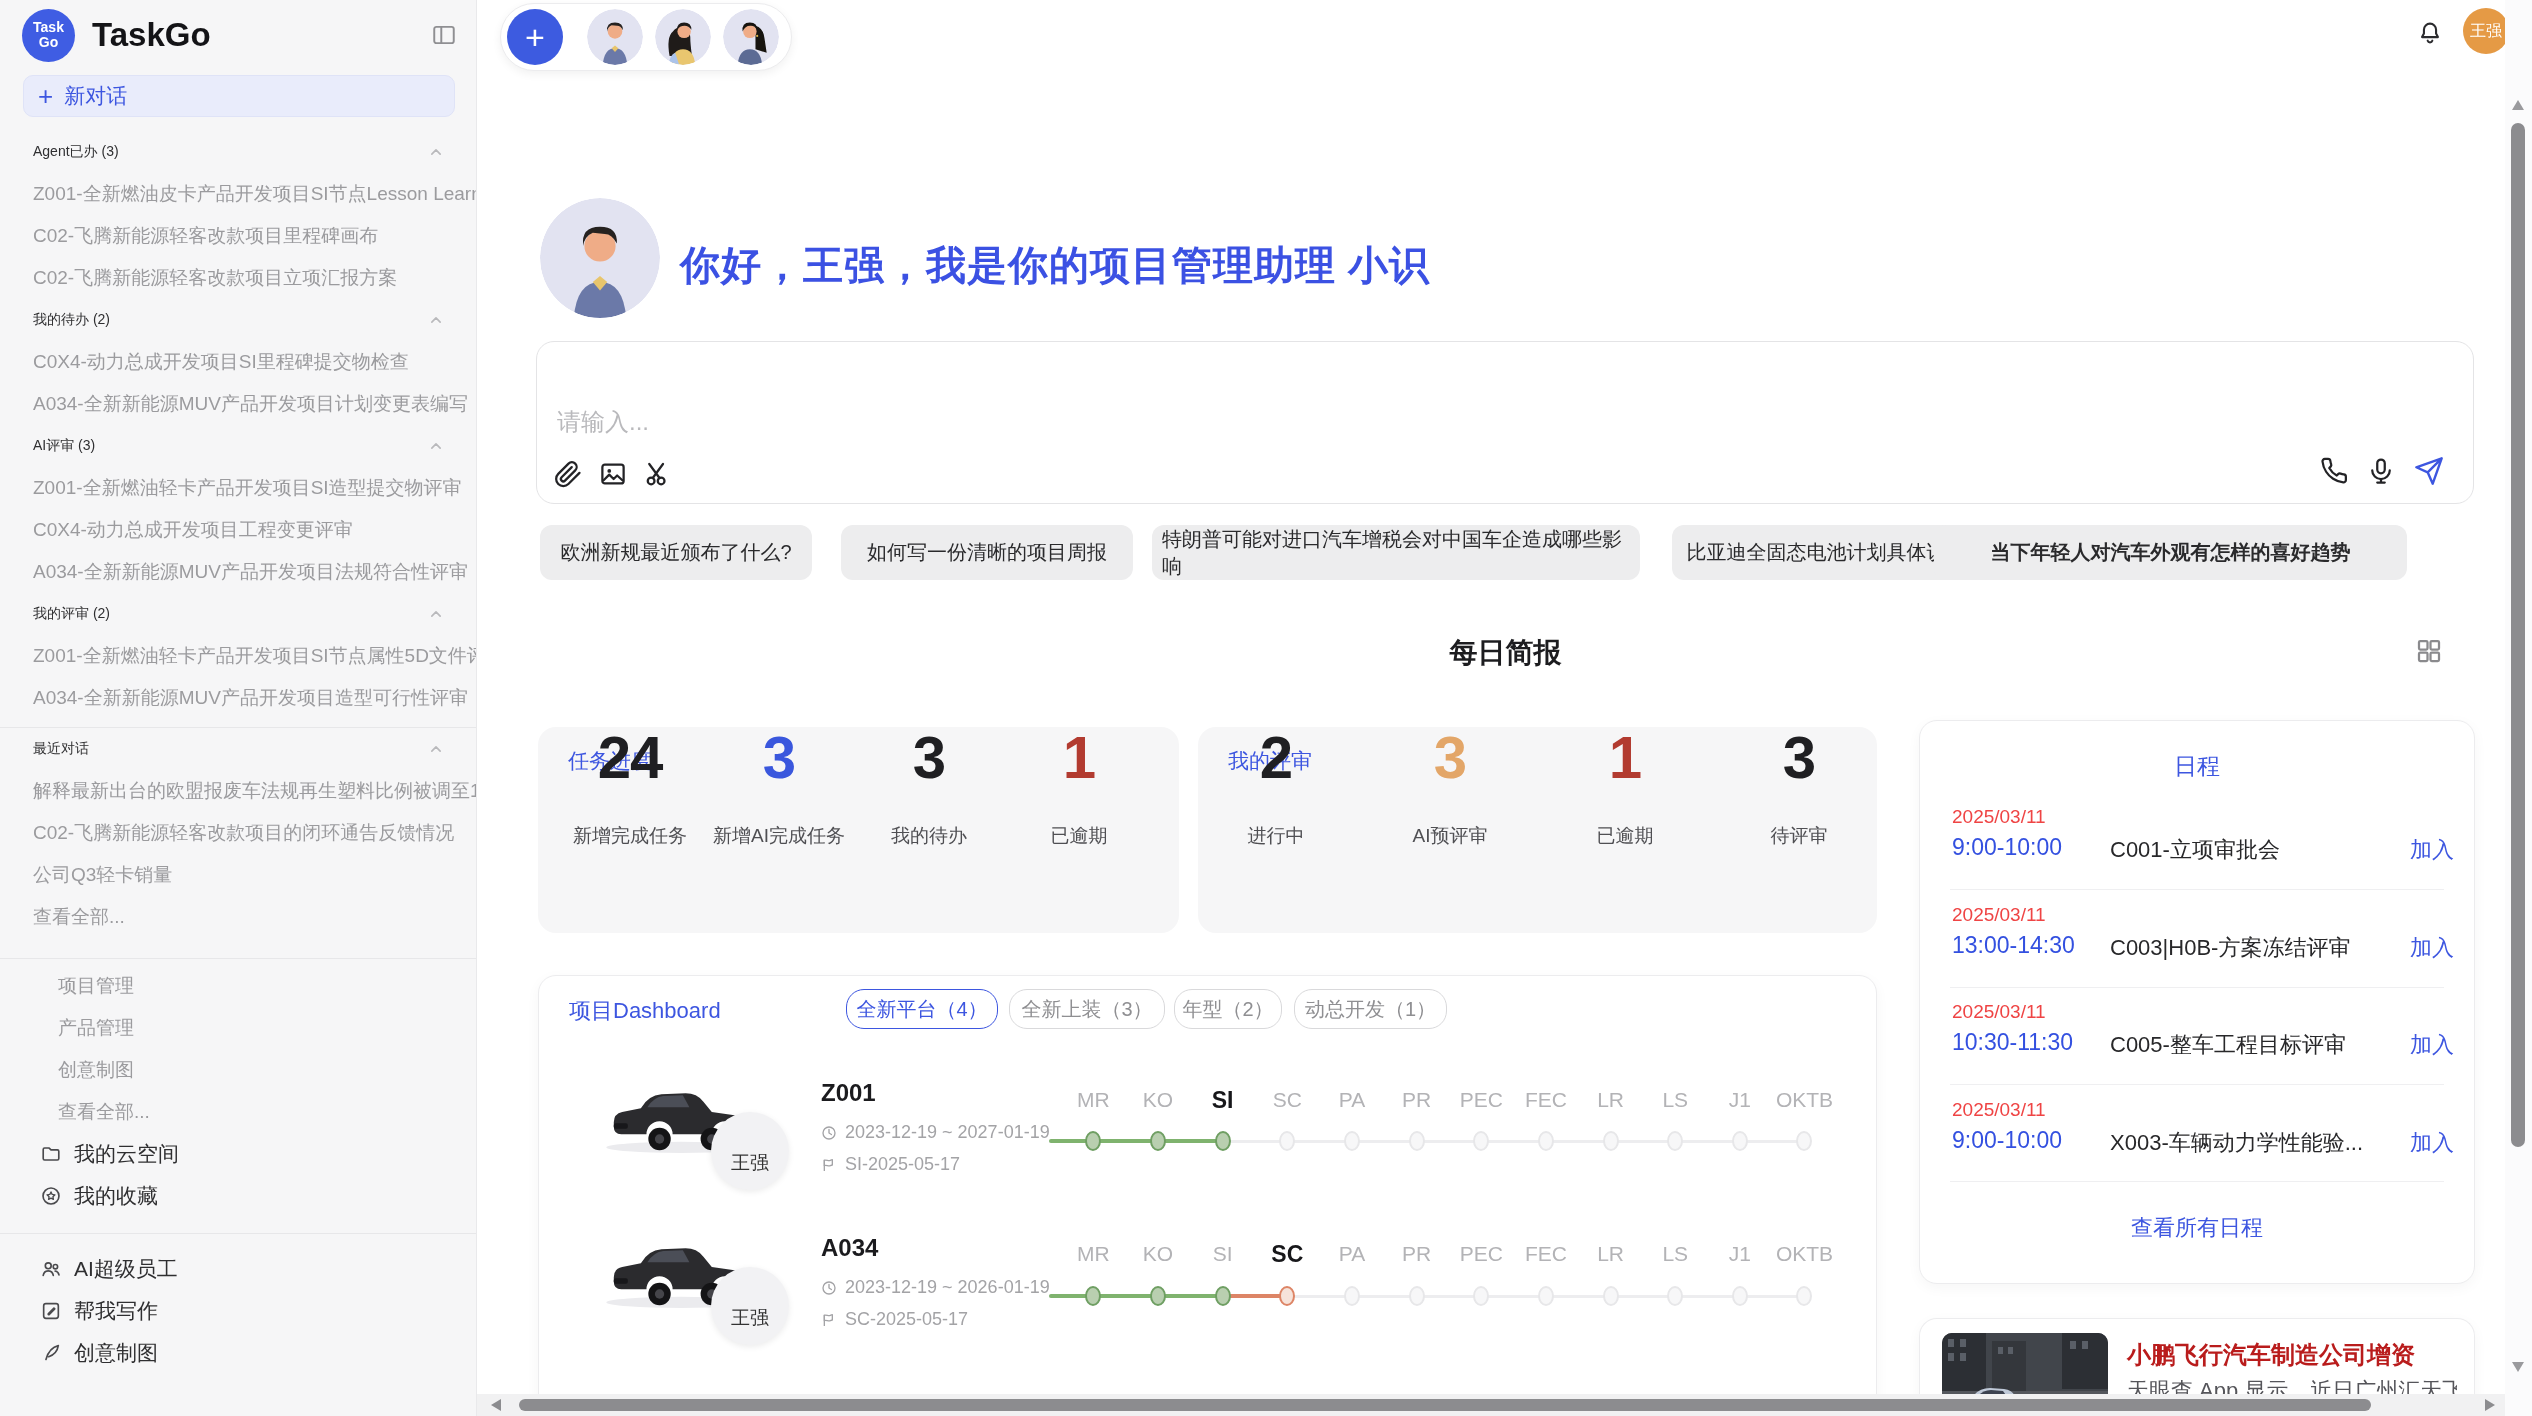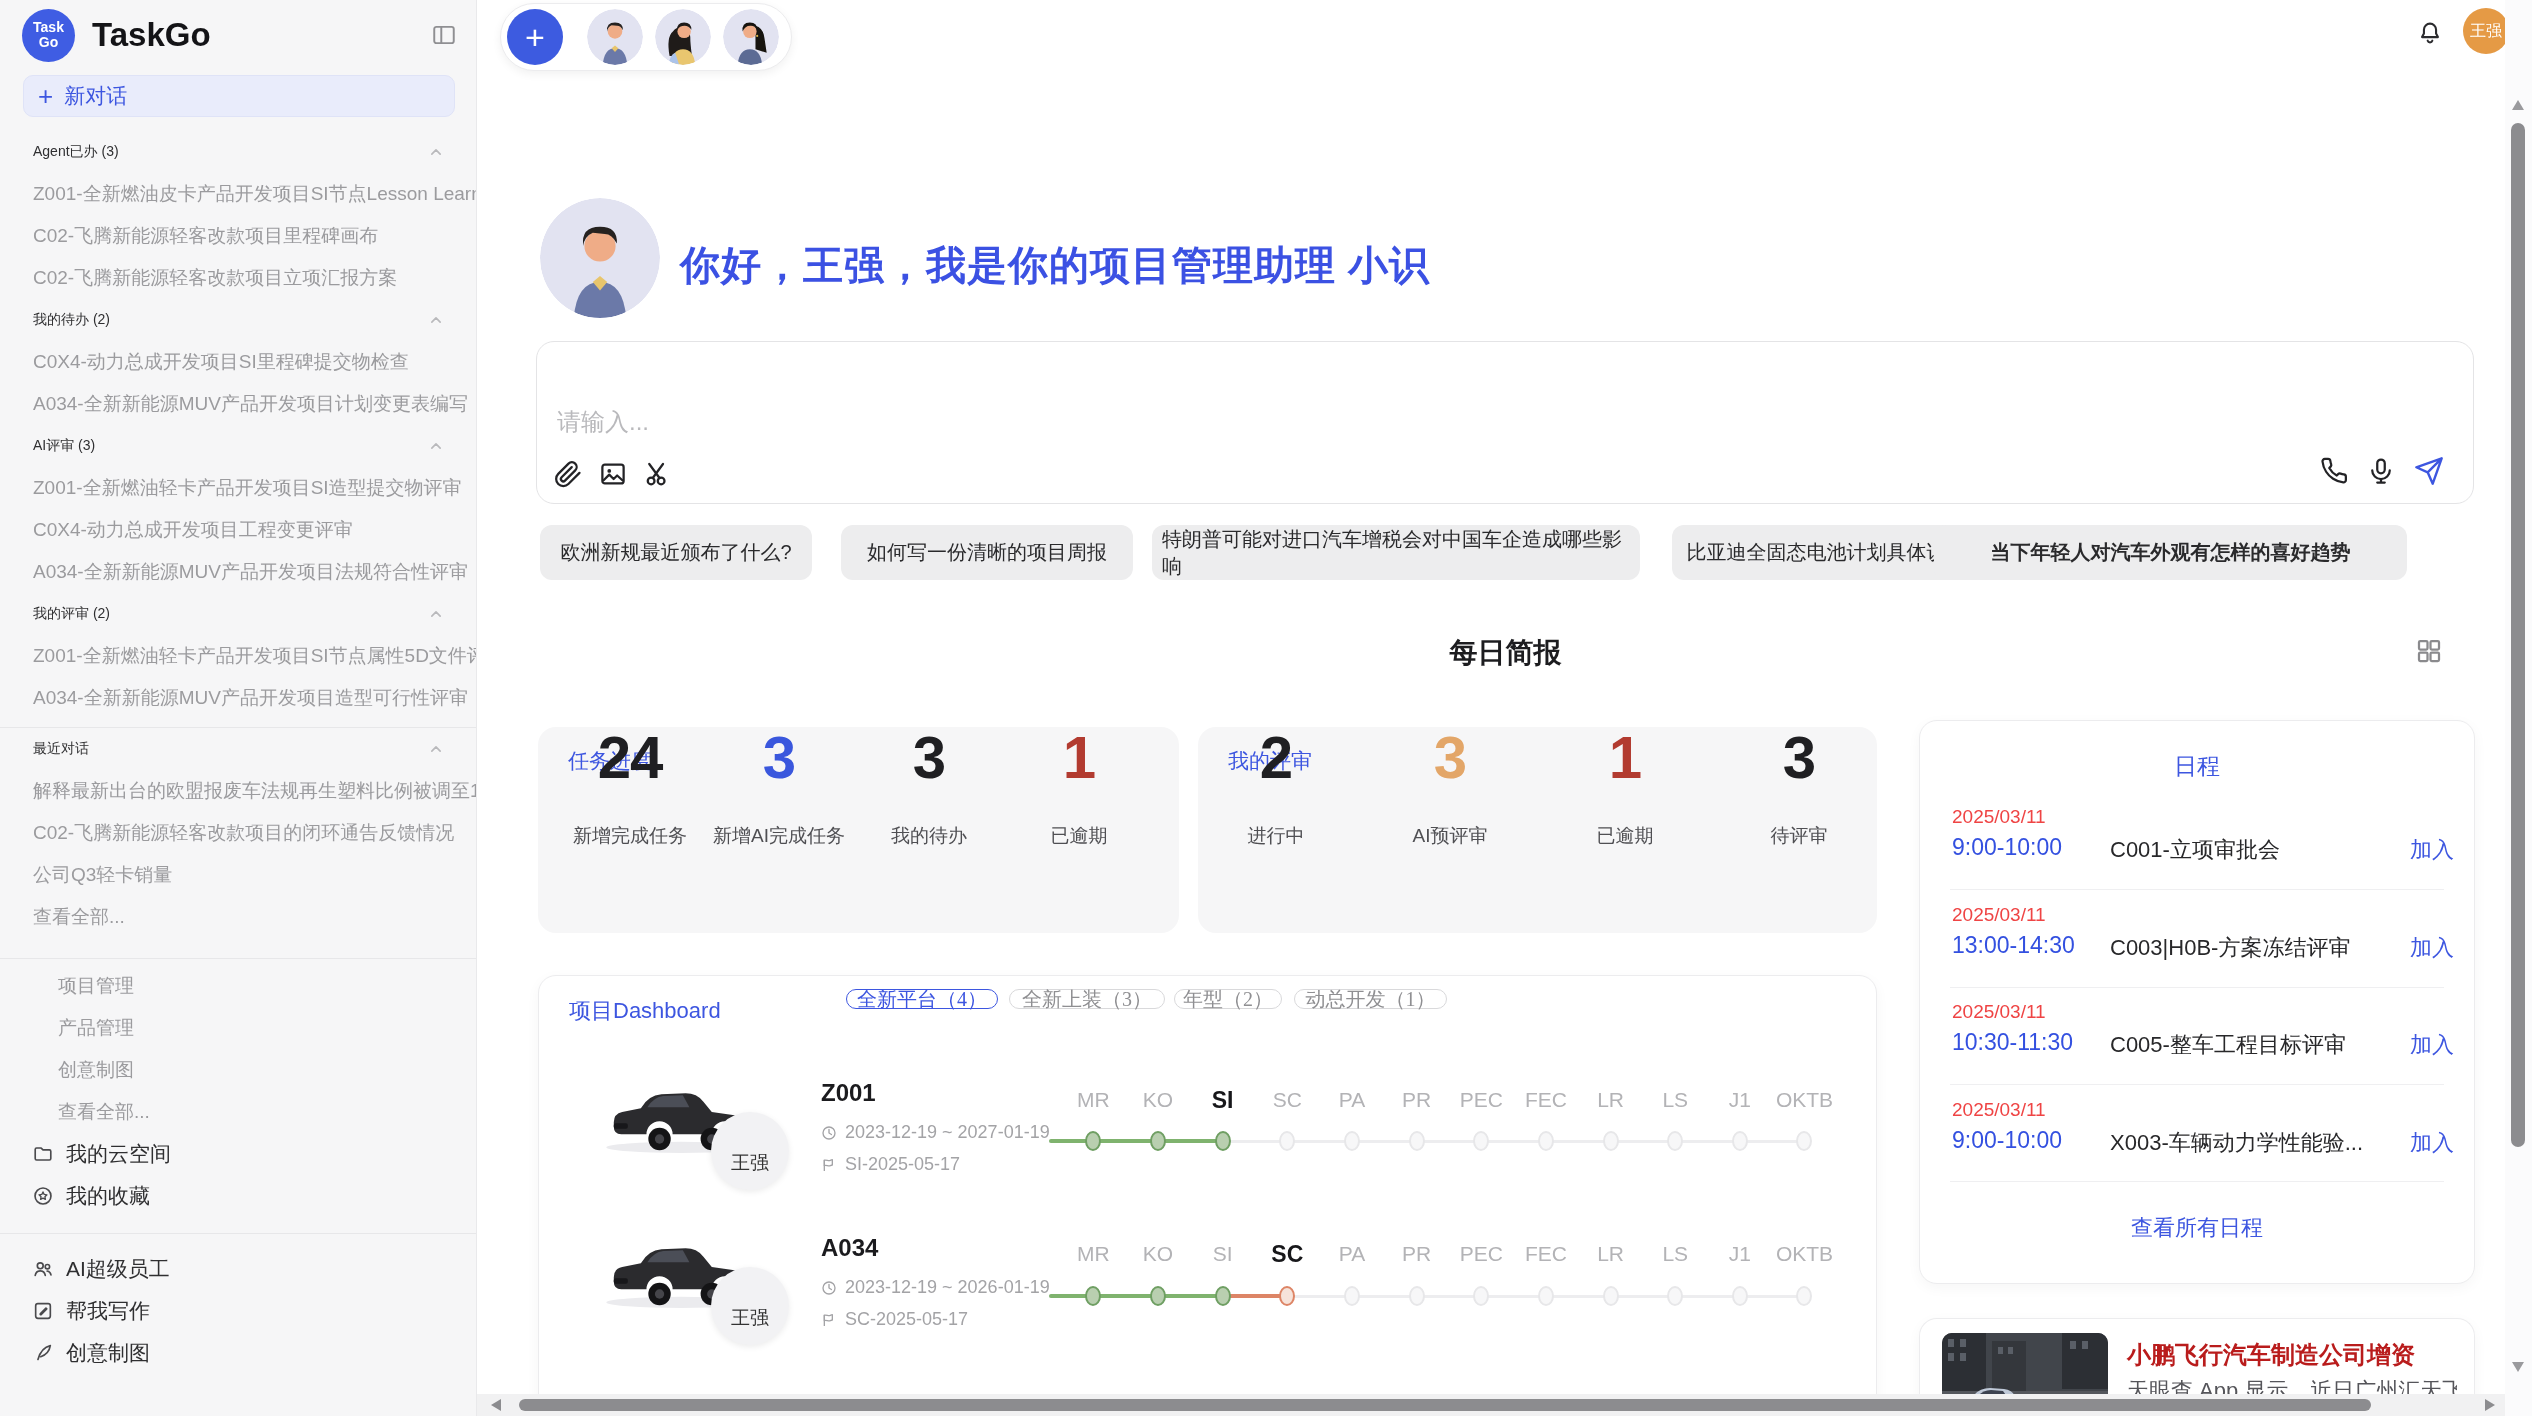--- a/index.html
+++ b/index.html
@@ -18,21 +18,21 @@
   .new-chat{display:flex;align-items:center;margin:5px 22px 0 23px;height:42px;border:1px solid #dfe3f7;
             background:#e9ecfb;border-radius:10px;color:#3d56e0;font-size:21px;padding:0 14px;cursor:pointer;
             font-family:inherit;width:432px;box-sizing:border-box;}
   .new-chat .plus{font-size:26px;margin-right:11px;font-weight:400;line-height:1;}
   .side-list{margin-top:14px;}
   .srow{height:42px;display:flex;align-items:center;padding:0 30px 0 33px;white-space:nowrap;overflow:hidden;}
   .srow.sec{font-size:14px;color:#2f2f31;}
   .srow.sec .lbl{flex:1;overflow:hidden;}
   .srow .chev{color:#b9b9bc;flex:0 0 auto;}
   .srow.sitem{font-size:19px;color:#9b9b9e;}
-  .srow.dark{font-size:21px;color:#2f2f31;padding-left:32px;}
+  .srow.dark{font-size:21px;color:#2f2f31;padding-left:40px;}
   .srow.dark .ric{color:#4a4a4d;margin-right:12px;flex:0 0 auto;}
   .srow.app-item{padding-left:58px;font-size:19px;color:#9b9b9e;}
   .sdiv{border-top:1px solid #e7e7e9;margin-top:8px;}
   .sdiv.m20{margin-top:20px;}
   .sdiv.m16{margin-top:16px;}
   .mt14{margin-top:14px;}
   .mt6{margin-top:6px;}
   .panel-ic{color:#8f8f92;}
 
   
@@ -82,22 +82,22 @@
   .sd-date{position:absolute;left:32px;top:0;font-size:19px;color:#ef4444;}
   .sd-time{position:absolute;left:32px;top:28px;font-size:23px;color:#3350e0;}
   .sd-name{position:absolute;left:190px;top:29px;font-size:22px;color:#28282a;}
   .sd-join{position:absolute;left:490px;top:29px;font-size:22px;color:#3d56e0;cursor:pointer;}
   .sd-div{position:absolute;left:30px;right:30px;border-top:1px solid #efeff1;}
   .sched-all{position:absolute;left:0;top:492px;width:100%;text-align:center;font-size:22px;color:#3d56e0;cursor:pointer;}
 
   
   .dash{left:538px;top:975px;width:1339px;height:520px;}
   .dash-title{position:absolute;left:30px;top:20px;font-size:22px;color:#3d56e0;}
-  .tab{position:absolute;top:13px;height:20px;border:1px solid #d9d9db;border-radius:18px;display:flex;
-       align-items:center;justify-content:center;font-size:20px;color:#8f8f92;background:#fff;cursor:pointer;box-sizing:border-box;font-family:Liberation Serif, serif;}
+  .tab{position:absolute;top:13px;height:40px;border:1px solid #d9d9db;border-radius:18px;display:flex;
+       align-items:center;justify-content:center;font-size:20px;color:#8f8f92;background:#fff;cursor:pointer;box-sizing:border-box;}
   .tab.active{border-color:#3d56e0;color:#3d56e0;}
   .proj-title{position:absolute;left:282px;font-size:24px;font-weight:700;color:#1b1b1e;}
   .meta{position:absolute;left:282px;display:flex;align-items:center;gap:8px;font-size:18px;color:#a3a3a6;}
   .owner{position:absolute;left:172px;width:78px;height:78px;border-radius:50%;background:#f2f2f4;
          box-shadow:0 2px 6px rgba(0,0,0,.08);display:flex;align-items:flex-end;justify-content:center;
          font-size:19px;color:#333;padding-bottom:14px;box-sizing:border-box;}
   .carimg{position:absolute;left:58px;width:168px;height:98px;}
   .msrow{position:absolute;left:522px;width:776px;display:flex;}
   .mcell{flex:0 0 64.66px;text-align:center;font-size:21px;color:#b3b3b6;line-height:28px;}
   .mcell.cur{color:#17171a;font-weight:700;font-size:23px;}

